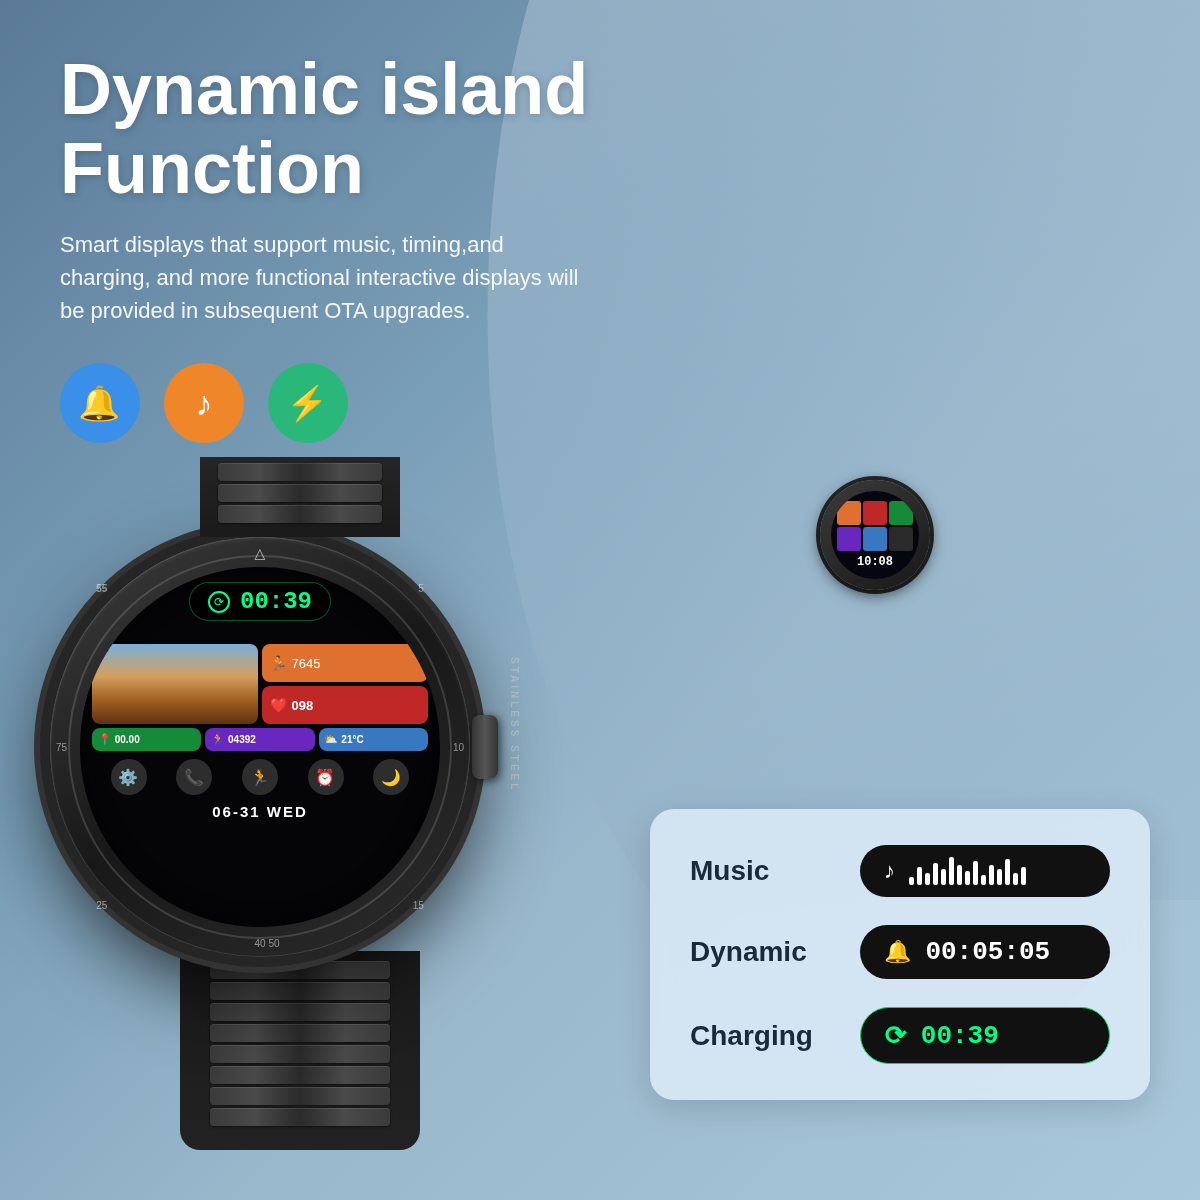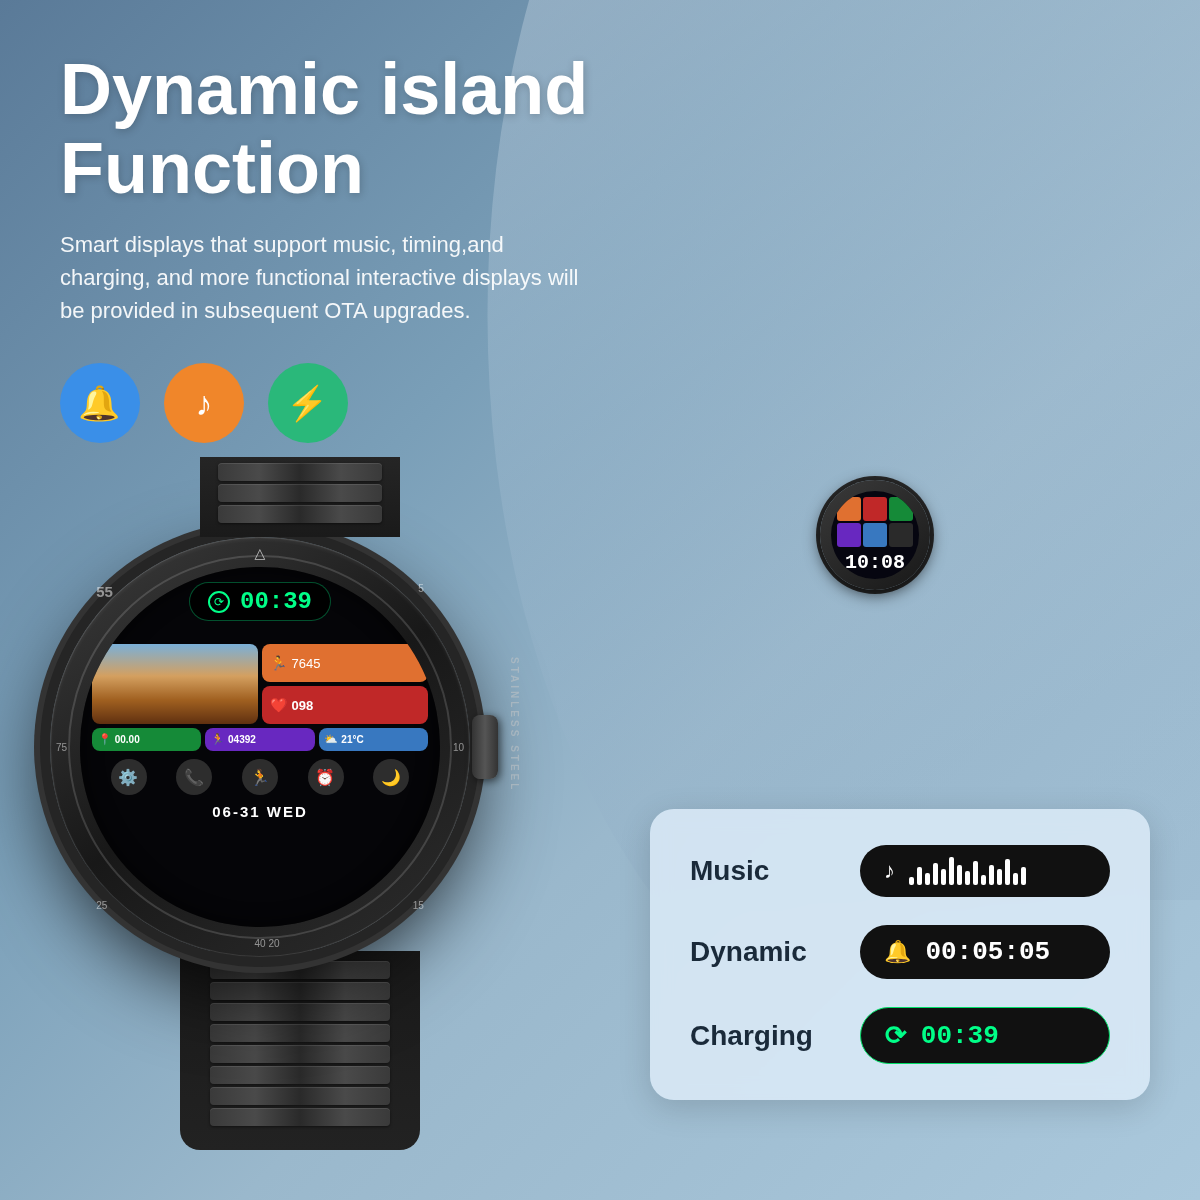--- a/index.html
+++ b/index.html
@@ -225,30 +225,30 @@
         <div class="band-link"></div>
         <div class="band-link"></div>
       </div>
     </div>
 
     <div class="watch-bezel" style="position:relative;width:420px;height:420px;border-radius:50%;background:linear-gradient(145deg,#3d3d3d,#181818,#2d2d2d);box-shadow:0 0 0 10px #252525,0 0 0 16px #333,0 30px 80px rgba(0,0,0,0.8),inset 0 2px 4px rgba(255,255,255,0.08);display:flex;align-items:center;justify-content:center;">
 
       <div style="position:absolute;width:100%;height:100%;border-radius:50%;border:1px solid rgba(255,255,255,0.1);top:0;left:0;"></div>
 
       <span style="position:absolute;top:8px;left:50%;transform:translateX(-50%);color:rgba(255,255,255,0.7);font-size:14px;">△</span>
-      <span style="position:absolute;top:11%;left:11%;color:rgba(255,255,255,0.5);font-size:15px;font-weight:bold;">55</span>
+      <span style="position:absolute;top:11%;left:11%;color:rgba(255,255,255,0.5);font-size:10px;font-weight:bold;">55</span>
       <span style="position:absolute;top:11%;right:11%;color:rgba(255,255,255,0.5);font-size:10px;">5</span>
       <span style="position:absolute;top:50%;right:6px;transform:translateY(-50%);color:rgba(255,255,255,0.5);font-size:10px;">10</span>
       <span style="position:absolute;bottom:11%;right:11%;color:rgba(255,255,255,0.5);font-size:10px;">15</span>
       <span style="position:absolute;bottom:8px;left:50%;transform:translateX(-50%);color:rgba(255,255,255,0.5);font-size:10px;">40</span>
       <span style="position:absolute;bottom:11%;left:11%;color:rgba(255,255,255,0.5);font-size:10px;">25</span>
 
       <span style="position:absolute;top:50%;left:6px;transform:translateY(-50%);color:rgba(255,255,255,0.5);font-size:10px;">75</span>
       <span style="position:absolute;top:80%;left:22%;color:rgba(255,255,255,0.5);font-size:10px;">40</span>
-      <span style="position:absolute;bottom:8px;left:52%;color:rgba(255,255,255,0.5);font-size:10px;">20</span>
+      <span style="position:absolute;bottom:8px;left:52%;color:rgba(255,255,255,0.5);font-size:10px;">50</span>
       <span style="position:absolute;top:80%;right:22%;color:rgba(255,255,255,0.5);font-size:10px;">35</span>
 
       <div class="watch-screen" style="width:360px;height:360px;border-radius:50%;background:#050508;overflow:hidden;position:relative;">
 
         <div style="position:absolute;top:16px;left:50%;transform:translateX(-50%);background:#000;border-radius:24px;padding:5px 18px;display:flex;align-items:center;gap:10px;z-index:10;box-shadow:0 0 0 1px rgba(0,255,136,0.3);">
           <span style="width:22px;height:22px;border-radius:50%;border:2.5px solid #00ff88;display:flex;align-items:center;justify-content:center;color:#00ff88;font-size:12px;">⟳</span>
           <span style="color:#00ff88;font-size:24px;font-weight:900;font-family:'Courier New',monospace;">00:39</span>
         </div>
 
         <div style="position:absolute;top:55px;left:12px;right:12px;bottom:12px;">
@@ -324,21 +324,21 @@
     <div style="width:110px;height:110px;border-radius:50%;background:linear-gradient(145deg,#3a3a3a,#181818);box-shadow:0 4px 16px rgba(0,0,0,0.7),0 0 0 4px #2a2a2a;display:flex;align-items:center;justify-content:center;">
       <div style="width:88px;height:88px;border-radius:50%;background:#060610;overflow:hidden;display:flex;flex-direction:column;align-items:center;justify-content:center;padding:4px;">
         <div style="display:grid;grid-template-columns:repeat(3,1fr);gap:2px;margin-bottom:4px;">
           <div style="width:24px;height:24px;border-radius:3px;background:#e07030;"></div>
           <div style="width:24px;height:24px;border-radius:3px;background:#c02828;"></div>
           <div style="width:24px;height:24px;border-radius:3px;background:#158a38;"></div>
           <div style="width:24px;height:24px;border-radius:3px;background:#6828c0;"></div>
           <div style="width:24px;height:24px;border-radius:3px;background:#3878c0;"></div>
           <div style="width:24px;height:24px;border-radius:3px;background:#2a2a2a;"></div>
         </div>
-        <span style="color:white;font-size:20px;font-weight:900;font-family:'Courier New',monospace;">10:08</span>
+        <span style="color:white;font-size:12px;font-weight:900;font-family:'Courier New',monospace;">10:08</span>
       </div>
     </div>
   </div>
 
   <div class="info-panel">
 
     <div class="info-row">
       <span class="info-label">Music</span>
       <div class="info-pill">
         <span class="pill-icon">♪</span>

